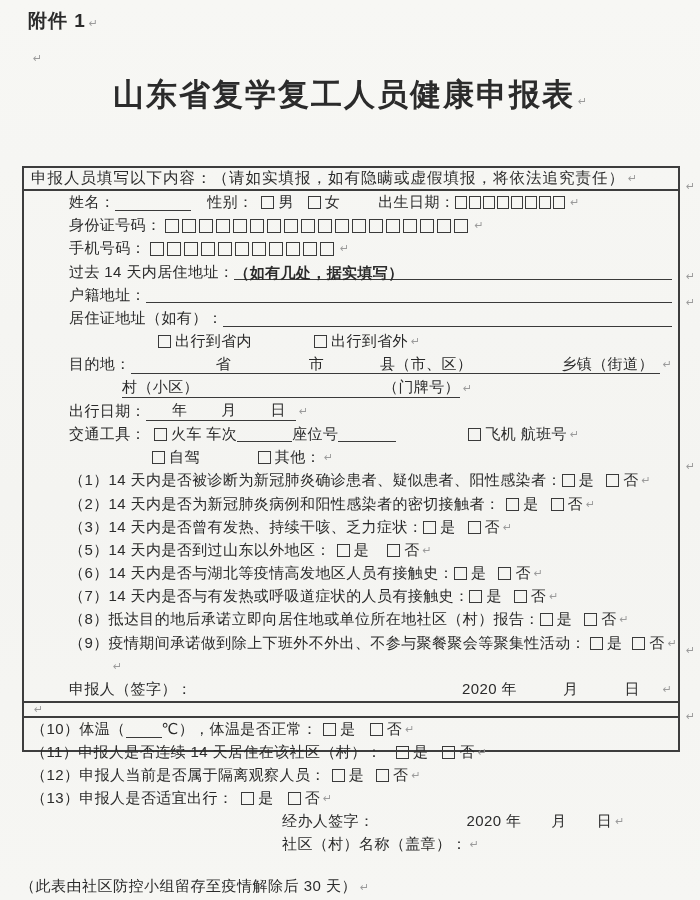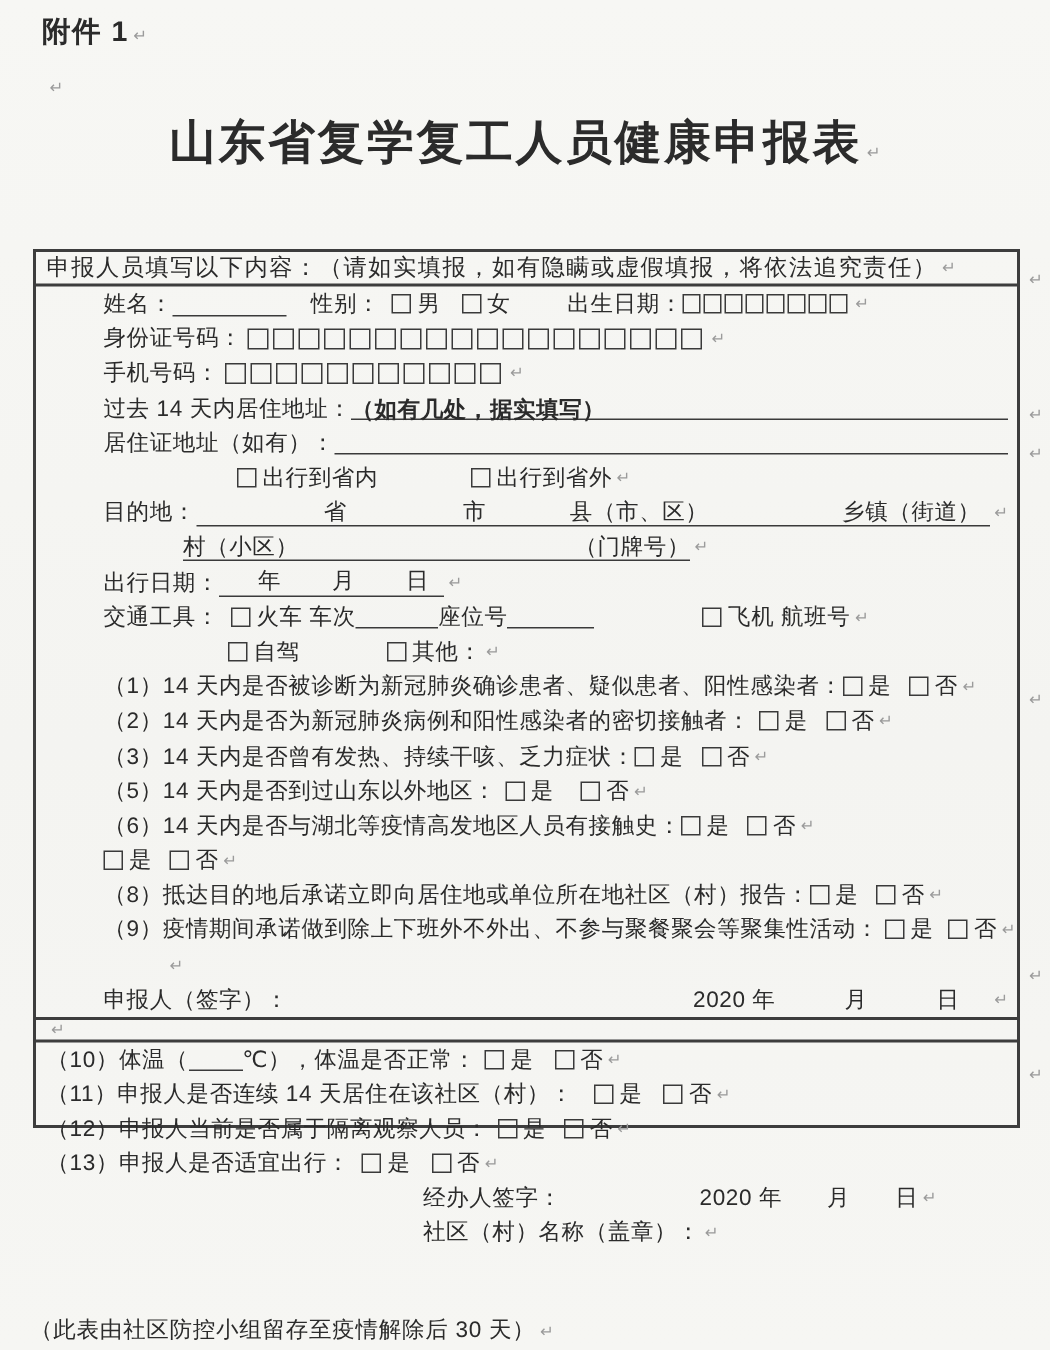--- a/index.html
+++ b/index.html
@@ -121,20 +121,24 @@
         <span class="dbox"></span>
       </span>
     <span class="pm">↵</span>
   </div>
 
   <div class="r">
     <span>过去 14 天内居住地址：</span>
     <span class="blank grow"><span class="bold">（如有几处，据实填写）</span></span>
   </div>
 
+  <div class="r">
+    <span>户籍地址：</span>
+    <span class="blank grow"></span>
+  </div>
 
   <div class="r">
     <span>居住证地址（如有）：</span>
     <span class="blank grow" style="max-width:470px"></span>
   </div>
 
   <div class="r" style="padding-left:96px">
     <span class="cb"></span>
     <span>出行到省内</span>
     <span class="cb" style="margin-left:62px"></span>
@@ -235,20 +239,21 @@
   <div class="r">
     <span>（6）14 天内是否与湖北等疫情高发地区人员有接触史：</span>
     <span class="cb"></span>
       <span>是</span>
     <span class="cb" style="margin-left:12px"></span>
       <span>否</span>
     <span class="pm">↵</span>
   </div>
 
   <div class="r">
+    <span>（7）14 天内是否与有发热或呼吸道症状的人员有接触史：</span>
     <span class="cb"></span>
       <span>是</span>
     <span class="cb" style="margin-left:12px"></span>
       <span>否</span>
     <span class="pm">↵</span>
   </div>
 
   <div class="r">
     <span>（8）抵达目的地后承诺立即向居住地或单位所在地社区（村）报告：</span>
     <span class="cb"></span>

